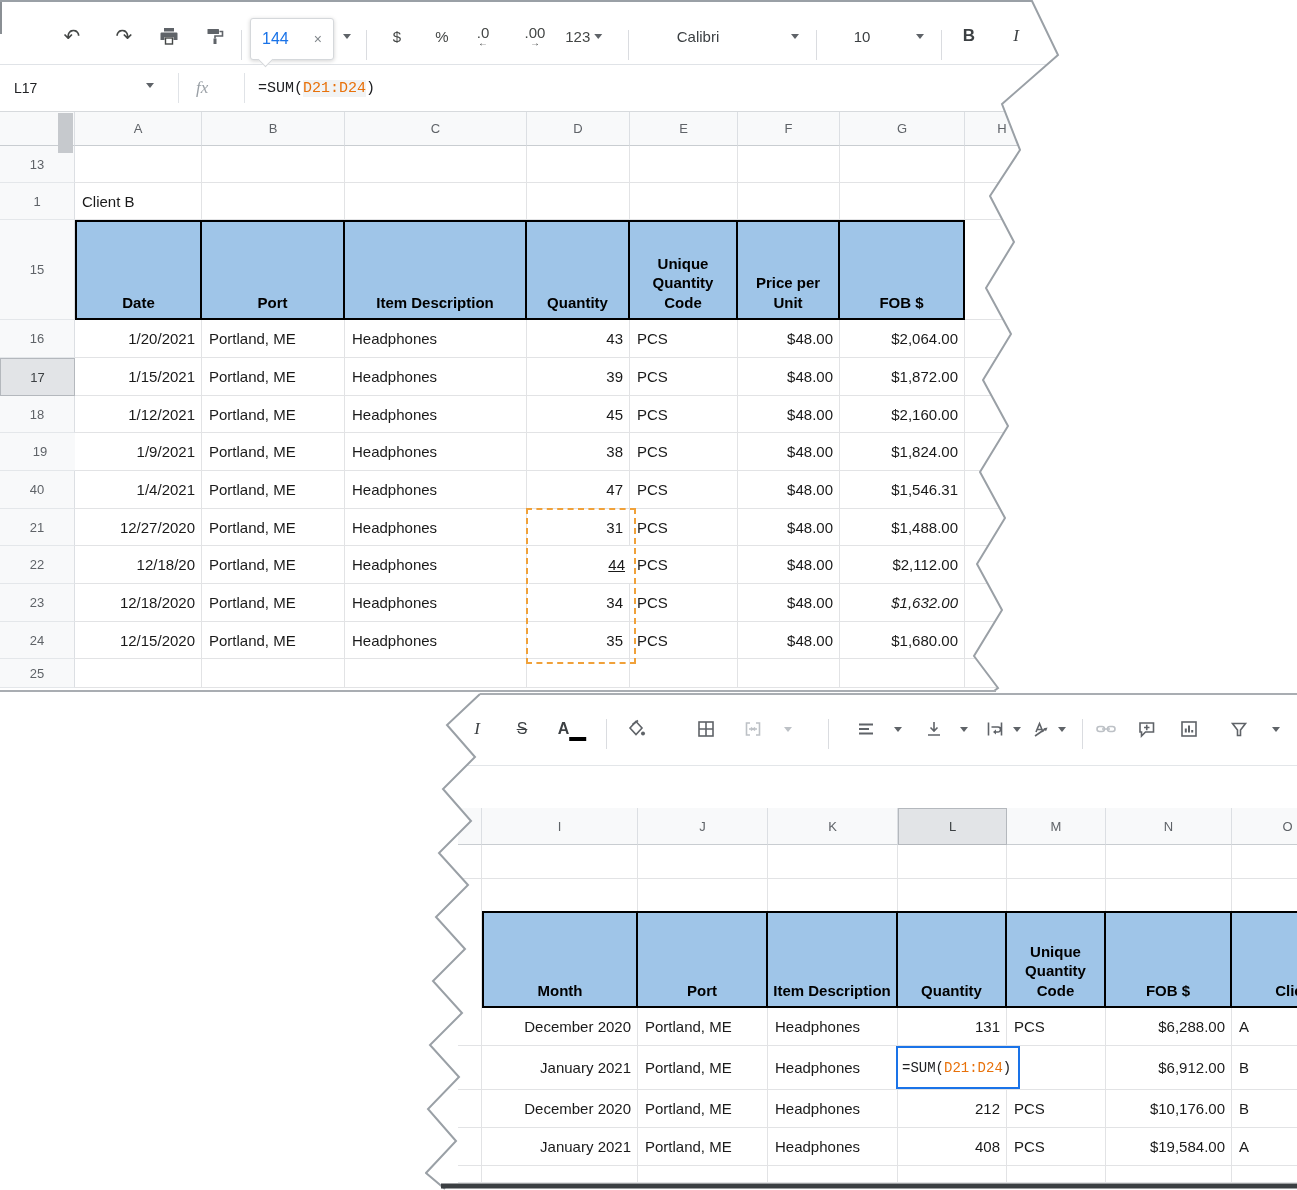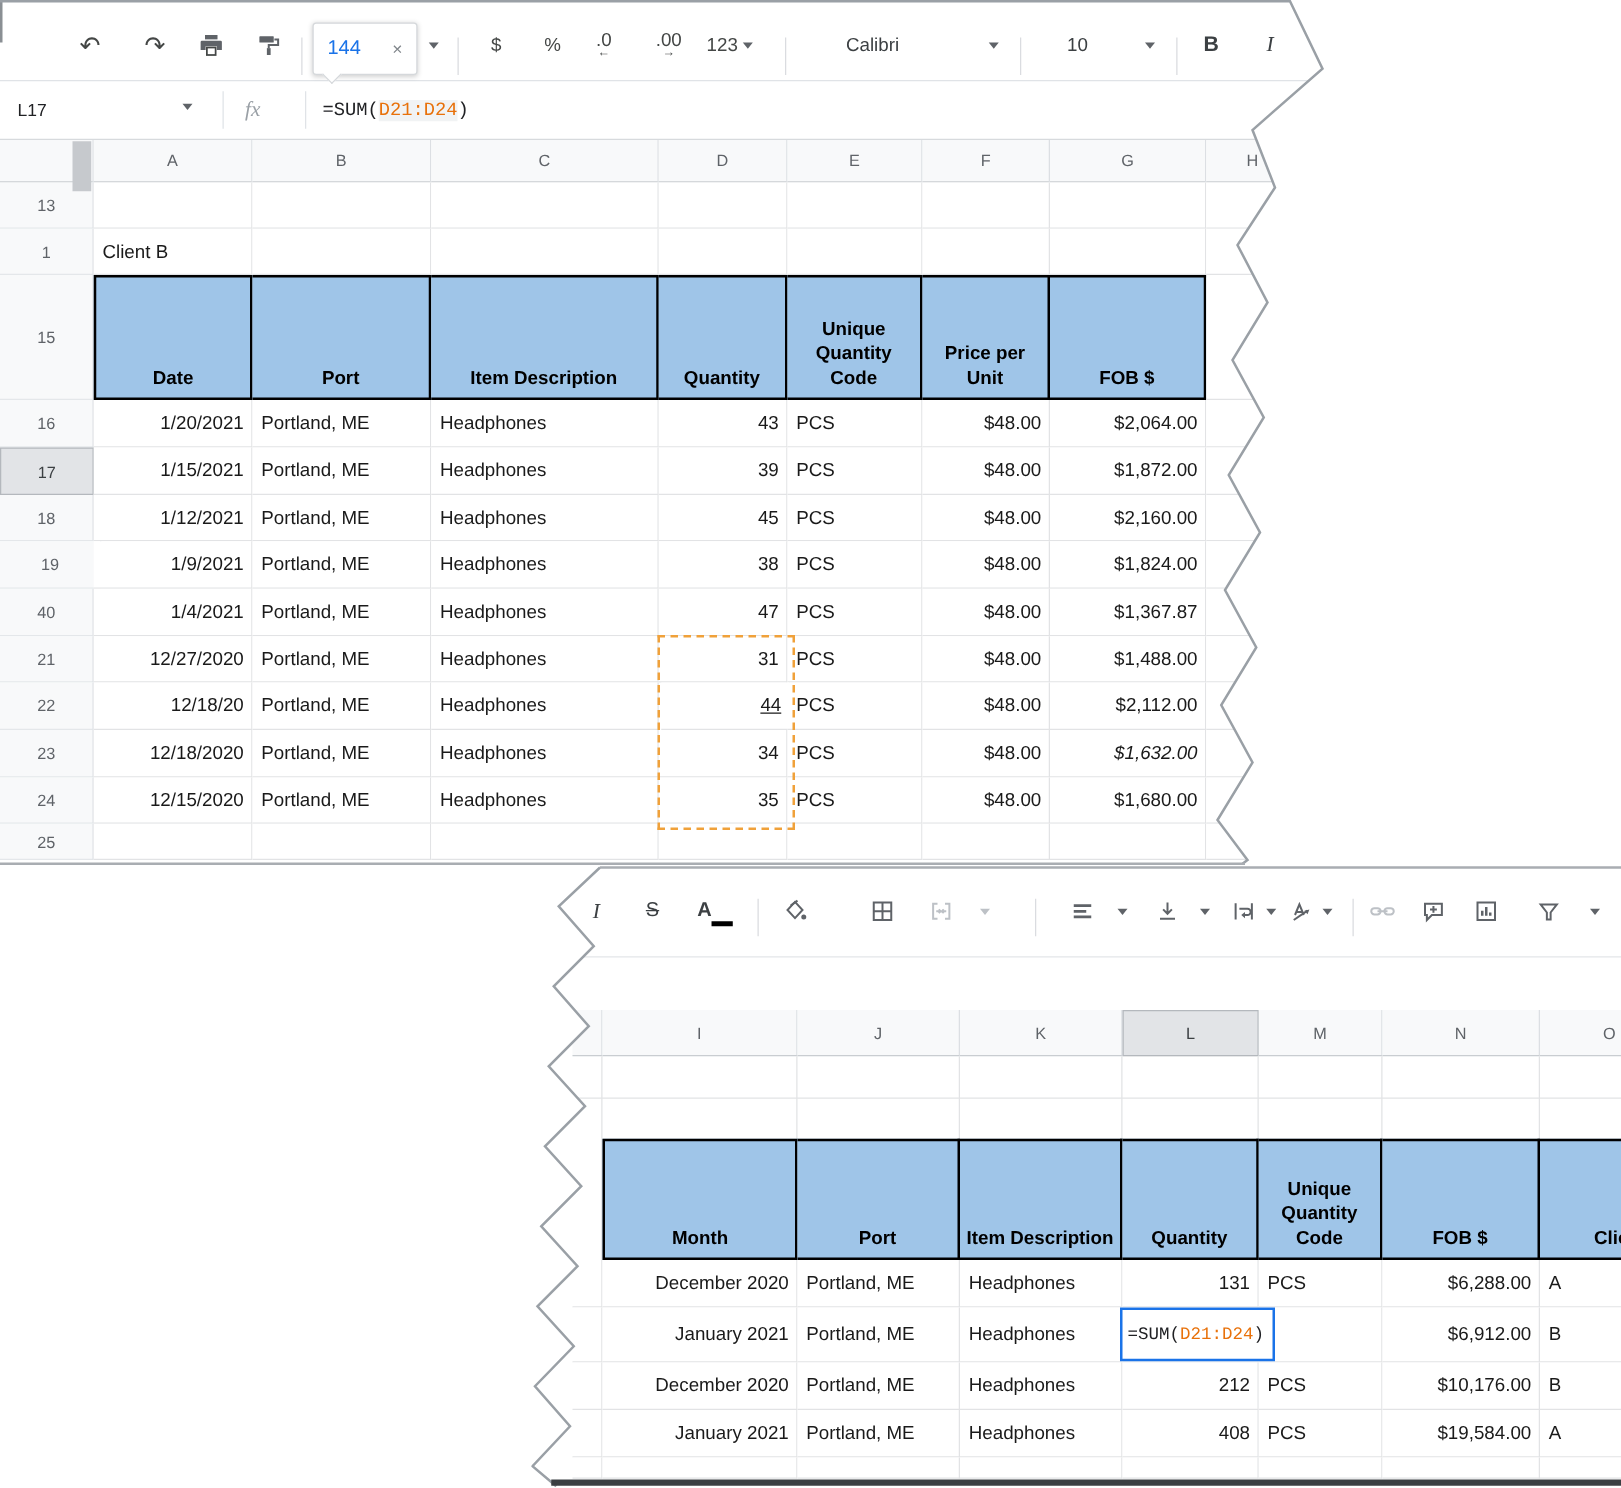--- a/index.html
+++ b/index.html
@@ -221,21 +221,21 @@
         <div class="cell ar" style="left: 738px; top: 433px; width: 102px; height: 38px;">$48.00</div>
         <div class="cell ar" style="left: 840px; top: 433px; width: 125px; height: 38px;">$1,824.00</div>
         <div class="cell" style="left: 965px; top: 433px; width: 75px; height: 38px;"></div>
         <div class="cell rowhdr" style="left: 0px; top: 471px; width: 75px; height: 38px;">40</div>
         <div class="cell ar" style="left: 75px; top: 471px; width: 127px; height: 38px;">1/4/2021</div>
         <div class="cell al" style="left: 202px; top: 471px; width: 143px; height: 38px;">Portland, ME</div>
         <div class="cell al" style="left: 345px; top: 471px; width: 182px; height: 38px;">Headphones</div>
         <div class="cell ar" style="left: 527px; top: 471px; width: 103px; height: 38px;">47</div>
         <div class="cell al" style="left: 630px; top: 471px; width: 108px; height: 38px;">PCS</div>
         <div class="cell ar" style="left: 738px; top: 471px; width: 102px; height: 38px;">$48.00</div>
-        <div class="cell ar" style="left: 840px; top: 471px; width: 125px; height: 38px;">$1,367.87</div>
+        <div class="cell ar" style="left: 840px; top: 471px; width: 125px; height: 38px;">$1,546.31</div>
         <div class="cell" style="left: 965px; top: 471px; width: 75px; height: 38px;"></div>
         <div class="cell rowhdr" style="left: 0px; top: 509px; width: 75px; height: 37px;">21</div>
         <div class="cell ar" style="left: 75px; top: 509px; width: 127px; height: 37px;">12/27/2020</div>
         <div class="cell al" style="left: 202px; top: 509px; width: 143px; height: 37px;">Portland, ME</div>
         <div class="cell al" style="left: 345px; top: 509px; width: 182px; height: 37px;">Headphones</div>
         <div class="cell ar" style="left: 527px; top: 509px; width: 103px; height: 37px;">31</div>
         <div class="cell al" style="left: 630px; top: 509px; width: 108px; height: 37px;">PCS</div>
         <div class="cell ar" style="left: 738px; top: 509px; width: 102px; height: 37px;">$48.00</div>
         <div class="cell ar" style="left: 840px; top: 509px; width: 125px; height: 37px;">$1,488.00</div>
         <div class="cell" style="left: 965px; top: 509px; width: 75px; height: 37px;"></div>

